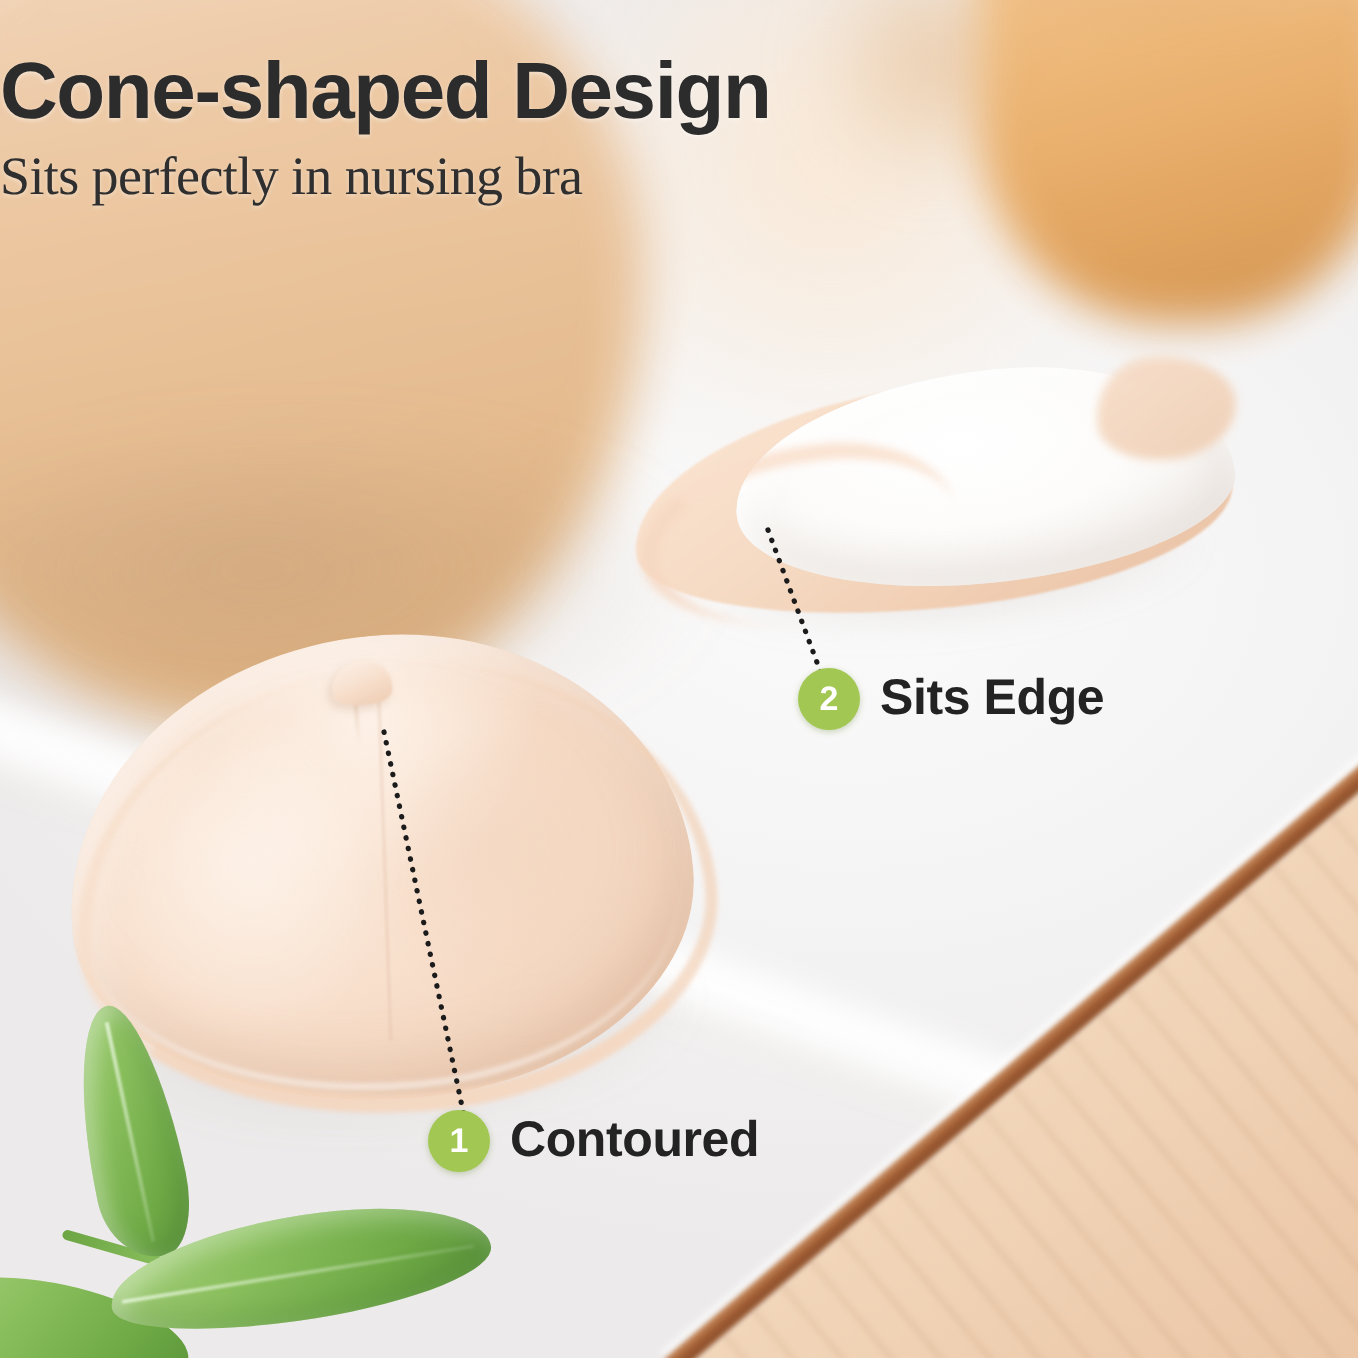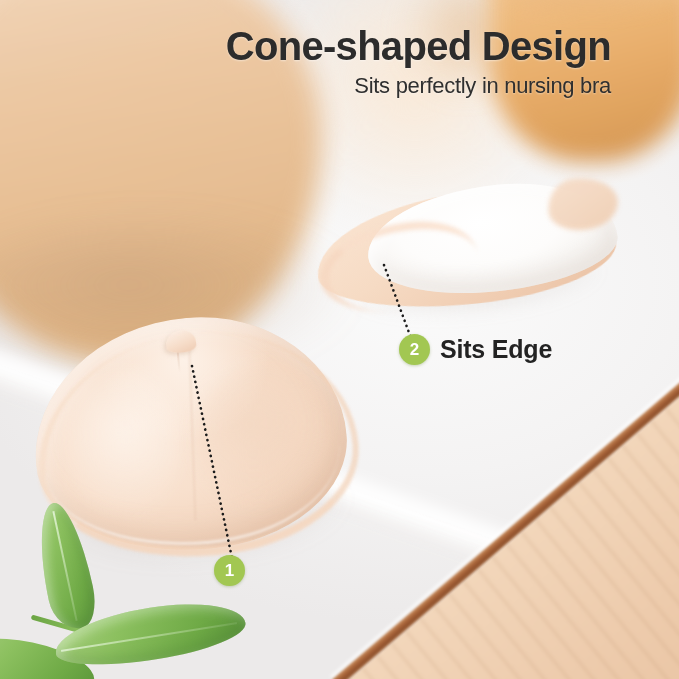--- a/index.html
+++ b/index.html
@@ -341,40 +341,41 @@
     border-radius: 3px;
     background: linear-gradient(90deg, #6ca544, #93c664);
     transform: rotate(16deg);
   }
 
   
   .headings {
     position: absolute;
     left: 0; top: 26px;
     width: 611px;
-    text-align: right;
+    text-align: left;
     pointer-events: none;
   }
   .title {
     margin: 0;
     font-size: 40px;
     line-height: 1.04;
     font-weight: 700;
     letter-spacing: -0.7px;
     color: #2c2c2c;
     text-shadow: 0 1px 2px rgba(255,255,255,.45);
   }
   .subtitle {
     margin: 6px 0 0 0;
-    font-size: 22px;
+    font-size: 27px;
     line-height: 1.06;
     font-weight: 500;
     letter-spacing: -0.3px;
     color: #2f2f2f;
     text-shadow: 0 1px 2px rgba(255,255,255,.4);
+    font-family: Liberation Serif, serif;
   }
 
   
   .callout {
     position: absolute;
     display: flex;
     align-items: center;
     gap: 10px;
   }
   .badge {
@@ -466,20 +467,21 @@
     <line x1="14" y1="3" x2="41" y2="76"></line>
   </svg>
 
   <div class="headings">
     <h1 class="title">Cone-shaped Design</h1>
     <p class="subtitle">Sits perfectly in nursing bra</p>
   </div>
 
   <div class="callout" id="callout-1">
     <div class="badge">1</div>
+    <div class="callout-label">Contoured</div>
   </div>
 
   <div class="callout" id="callout-2">
     <div class="badge">2</div>
     <div class="callout-label">Sits Edge</div>
   </div>
 
 </div>
 
 </body></html>

